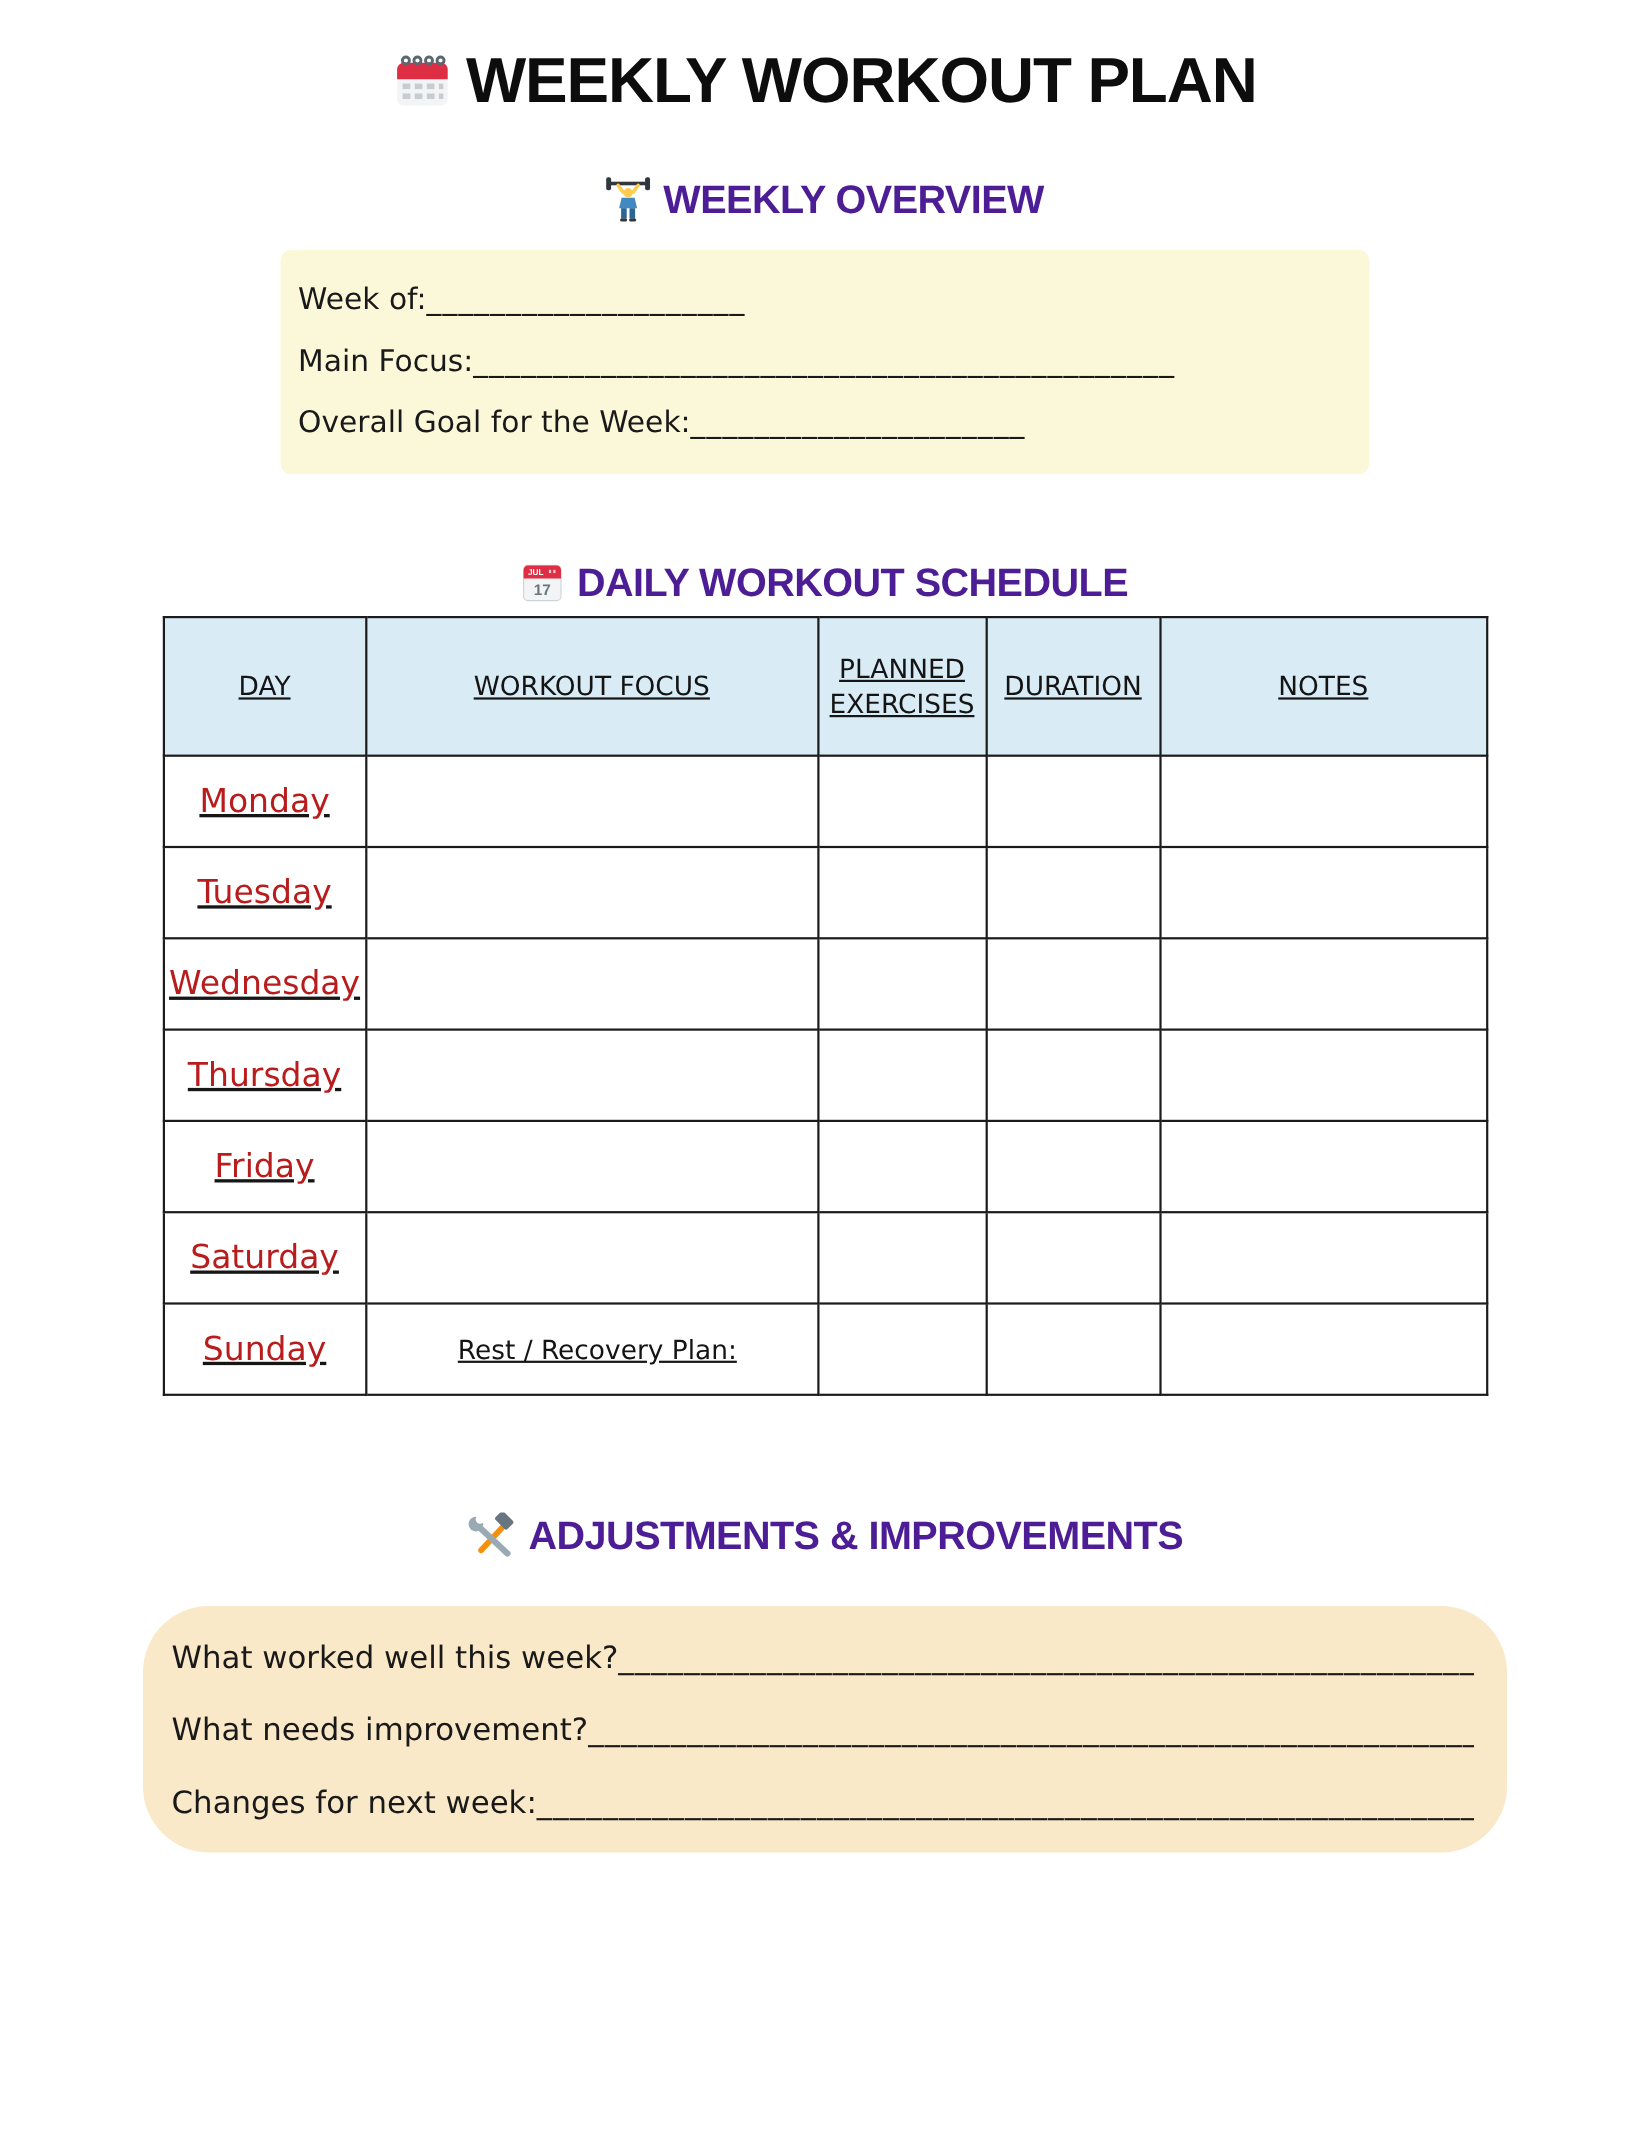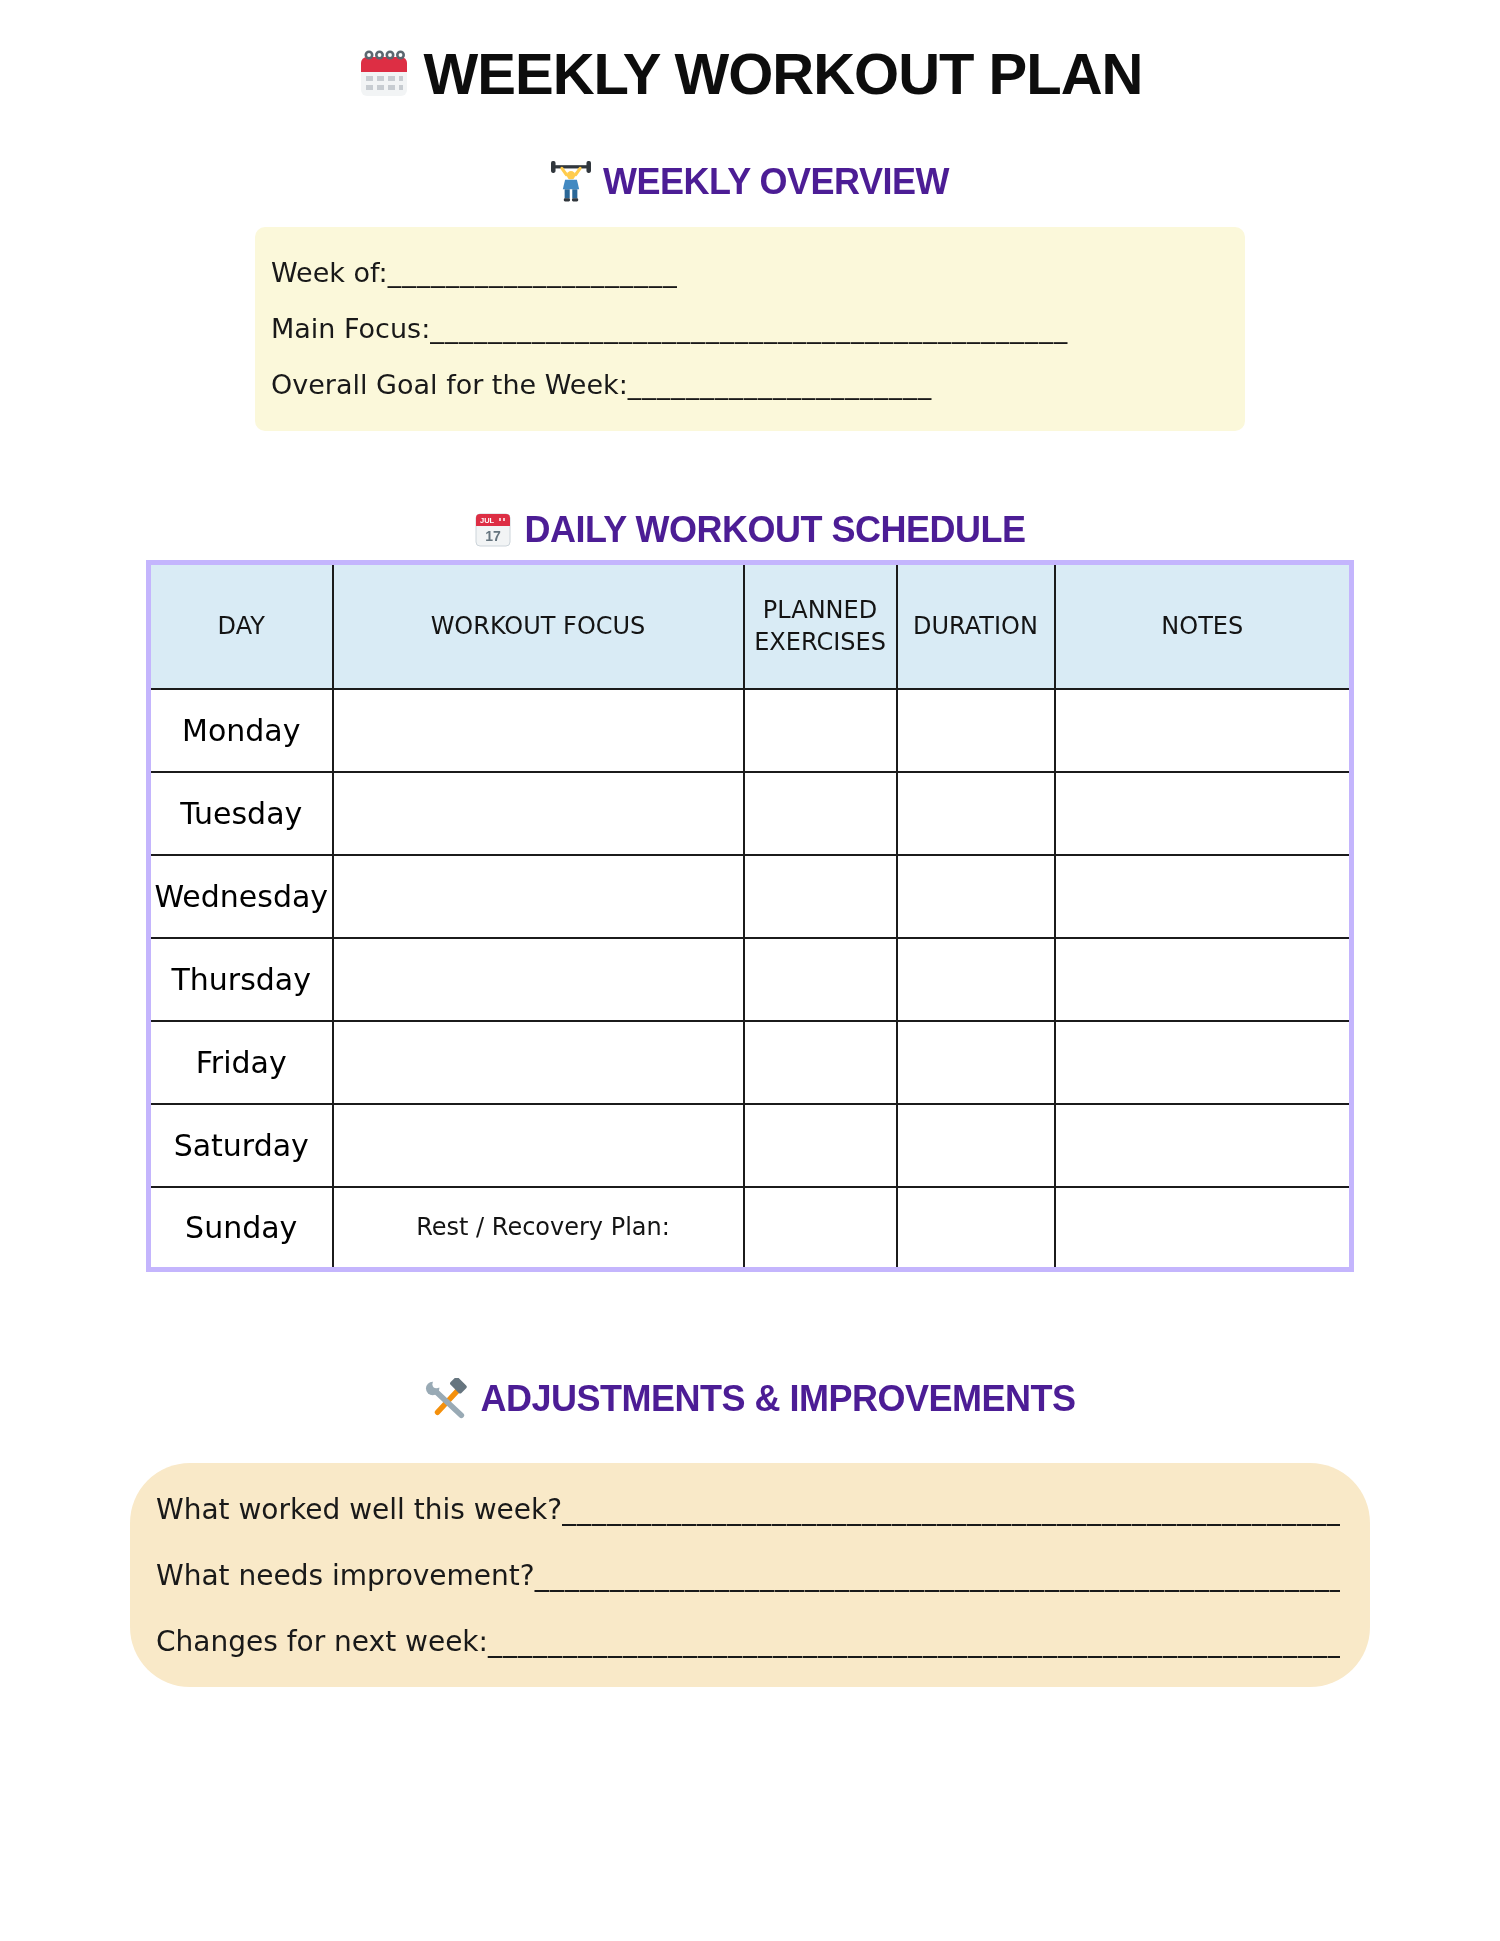--- a/index.html
+++ b/index.html
@@ -63,42 +63,43 @@
   .box-adjust .field-row {
     font-size:28px; line-height:66px; color:#191919;
   }
   .field-row .line { letter-spacing:1px; }
   
   table.schedule {
     margin:9px auto 0 auto;
     width:1203px;
     table-layout:fixed;
     border-collapse:collapse;
-    border:5px solid #c4b5fd;
+    border:2px solid #c4b5fd;
+    text-decoration:underline;
   }
   table.schedule th, table.schedule td {
     border:2px solid #1b1b1b;
     text-align:center;
     vertical-align:middle;
     background:#ffffff;
   }
   table.schedule thead th {
     height:126px;
     background:#d9ebf5;
     font-weight:400;
     font-size:24px;
     line-height:1.35;
     padding:2px;
     color:#141414;
   }
   table.schedule tbody tr { height:83px; }
   td.cell-day, th.cell-day {
     font-weight:400;
     font-size:30px;
-    color:#000000;
+    color:#b91c1c;
   }
   td.cell-focus {
     text-align:left;
     padding-left:10px;
     font-size:24px;
     color:#141414;
   }
   
   .icon { flex:0 0 auto; display:block; }
 </style>

